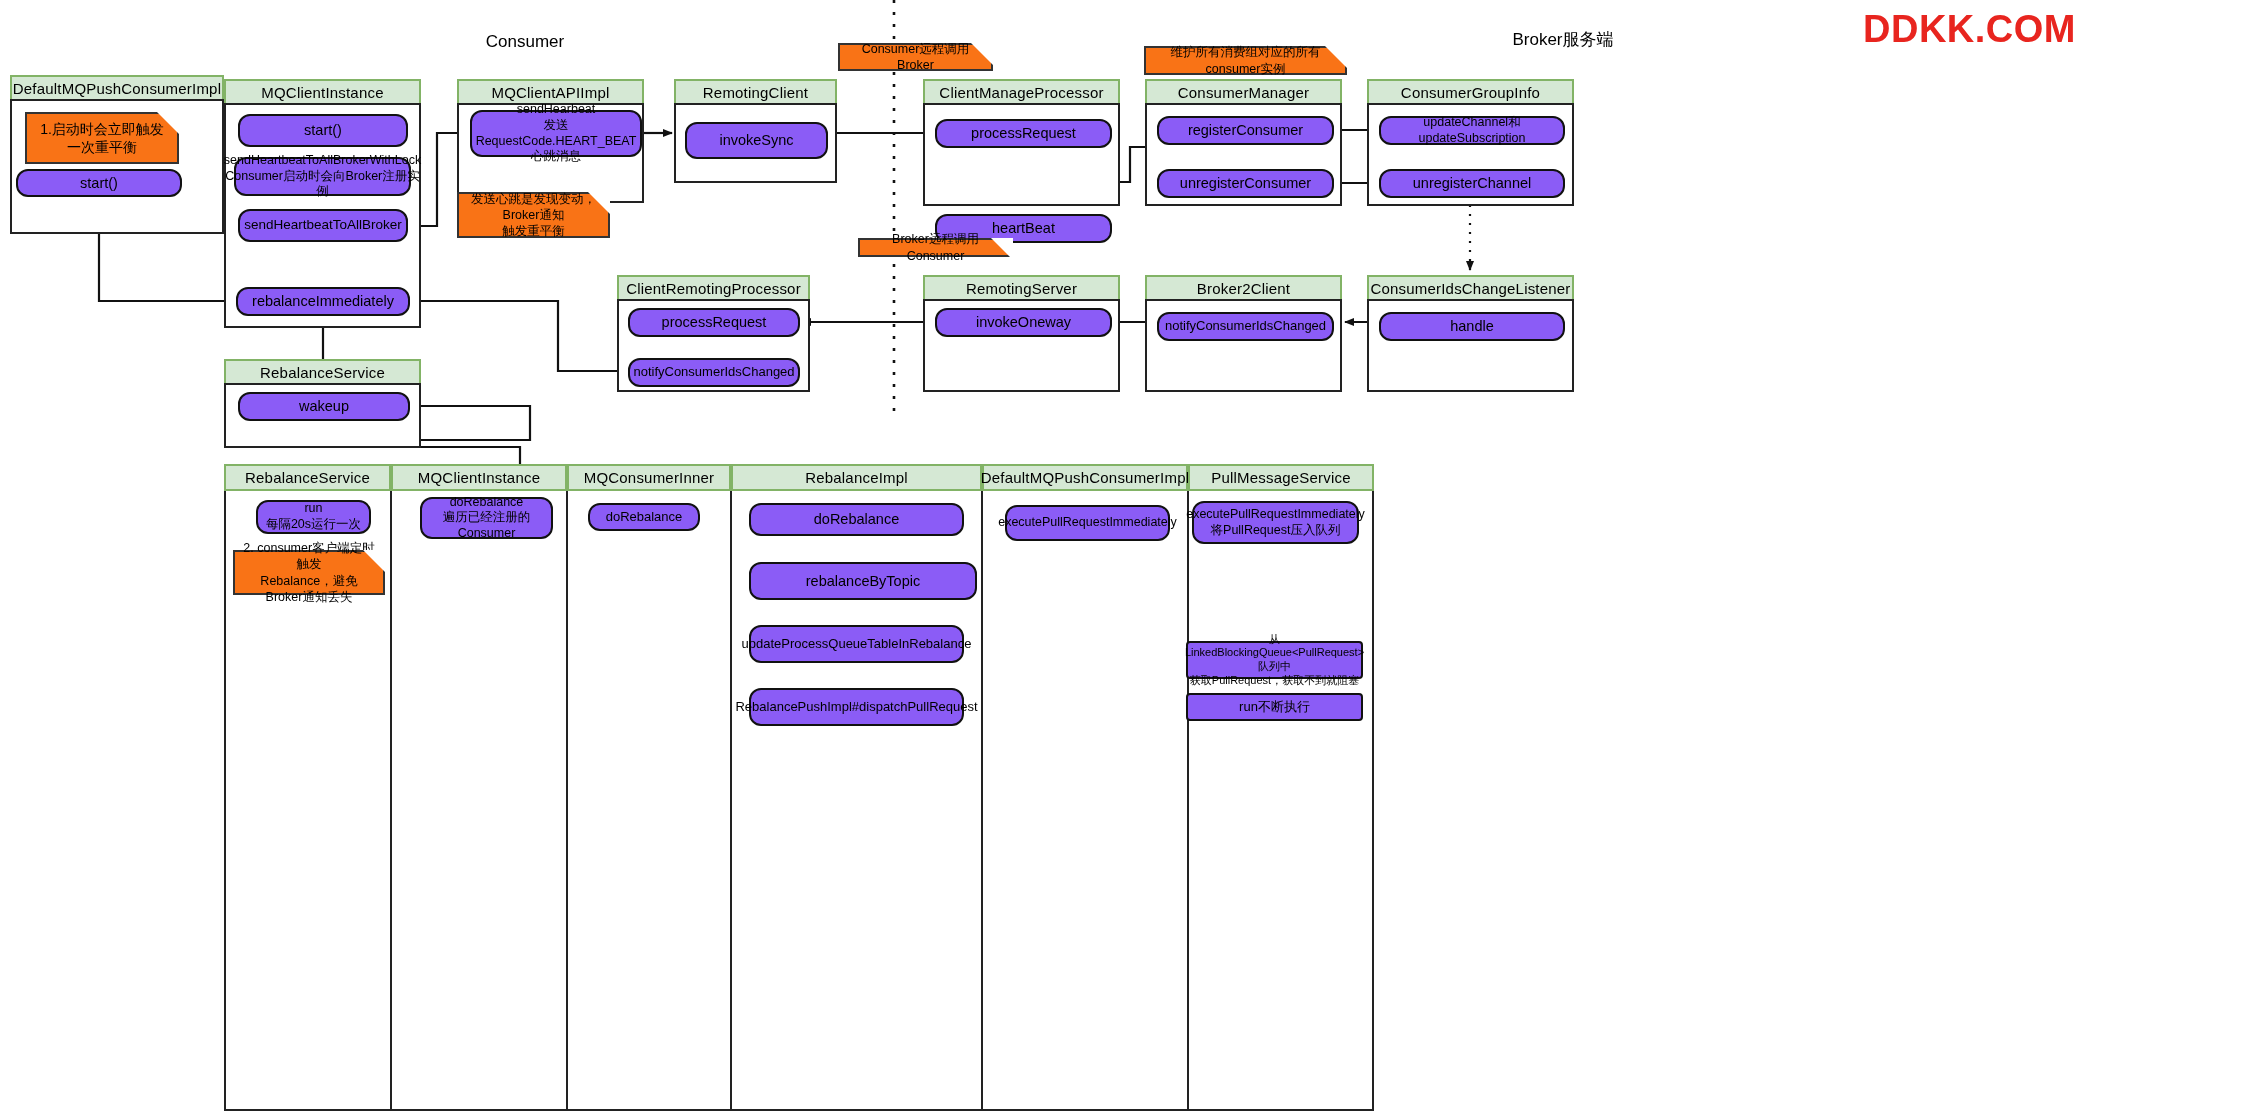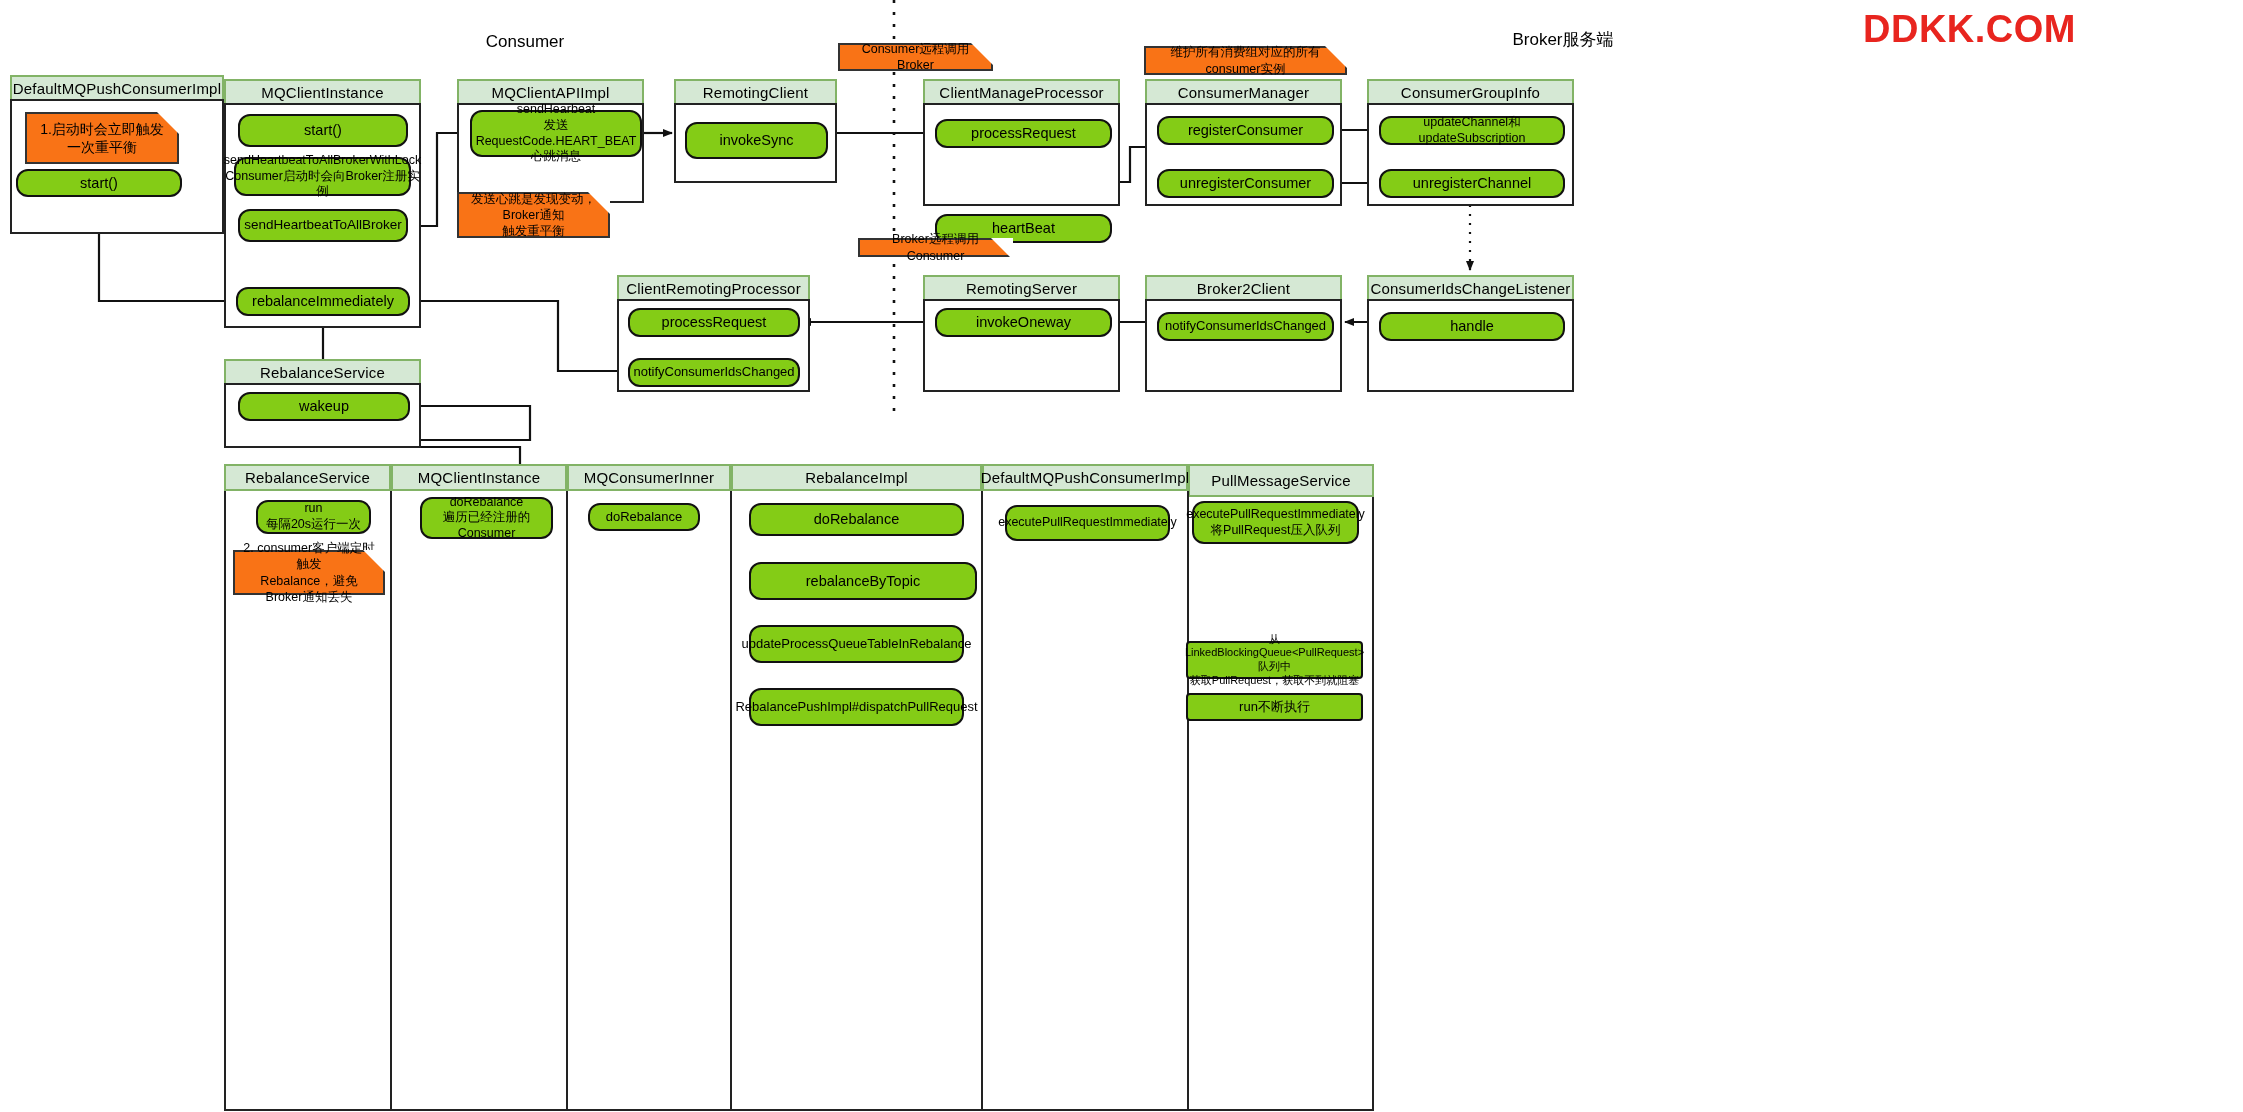--- a/index.html
+++ b/index.html
@@ -8,21 +8,21 @@
   #stage{position:absolute;left:0;top:0;width:2243px;height:1112px;}
   .svglayer{position:absolute;left:0;top:0;width:2243px;height:1112px;pointer-events:none;}
 
   
   .panel{position:absolute;border:2px solid #222;box-sizing:border-box;background:#fff;}
   .panel-head{position:absolute;background:#d5e8d4;border:2px solid #82b366;box-sizing:border-box;
               display:flex;align-items:center;justify-content:center;
               font-size:15px;letter-spacing:.2px;white-space:nowrap;}
 
   
-  .mbox{position:absolute;border:2px solid #111;border-radius:12px;background:#84cc16;box-sizing:border-box;
+  .mbox{position:absolute;border:2px solid #111;border-radius:12px;background:#8b5cf6;box-sizing:border-box;
         display:flex;align-items:center;justify-content:center;text-align:center;
         font-size:14.5px;line-height:1.25;padding:2px 5px;}
   .mbox.sq{border-radius:4px;}
 
   
   .note{position:absolute;background:#f97316;border:2px solid #333;box-sizing:border-box;
         display:flex;align-items:center;justify-content:center;text-align:center;
         font-size:14px;line-height:1.3;padding:3px 8px;}
   .note.f2::after{content:"";position:absolute;right:-2px;top:-2px;width:0;height:0;
         border-left:22px solid transparent;border-top:22px solid #fff;}
@@ -180,21 +180,21 @@
   <div class="panel" style="left:224px;top:383px;width:197px;height:65px;"></div>
   <div class="mbox" style="left:238px;top:392px;width:172px;height:29px;">wakeup</div>
 
   <div class="panel" style="left:224px;top:464px;width:1150px;height:647px;"></div>
 
   <div class="panel-head" style="left:224px;top:464px;width:167px;height:27px;">RebalanceService</div>
   <div class="panel-head" style="left:391px;top:464px;width:176px;height:27px;">MQClientInstance</div>
   <div class="panel-head" style="left:567px;top:464px;width:164px;height:27px;">MQConsumerInner</div>
   <div class="panel-head" style="left:731px;top:464px;width:251px;height:27px;">RebalanceImpl</div>
   <div class="panel-head" style="left:982px;top:464px;width:206px;height:27px;">DefaultMQPushConsumerImpl</div>
-  <div class="panel-head" style="left:1188px;top:464px;width:186px;height:33px;">PullMessageService</div>
+  <div class="panel-head" style="left:1188px;top:464px;width:186px;height:27px;">PullMessageService</div>
 
   <div style="position:absolute;left:390px;top:491px;width:2px;height:620px;background:#222;"></div>
   <div style="position:absolute;left:566px;top:491px;width:2px;height:620px;background:#222;"></div>
   <div style="position:absolute;left:730px;top:491px;width:2px;height:620px;background:#222;"></div>
   <div style="position:absolute;left:981px;top:491px;width:2px;height:620px;background:#222;"></div>
   <div style="position:absolute;left:1187px;top:491px;width:2px;height:620px;background:#222;"></div>
 
   <div class="mbox" style="left:256px;top:500px;width:115px;height:34px;white-space:pre-line;font-size:12.5px;">run
 每隔20s运行一次</div>
   <div class="note f2" style="left:233px;top:550px;width:152px;height:45px;white-space:pre-line;font-size:12.5px;">2. consumer客户端定时触发

